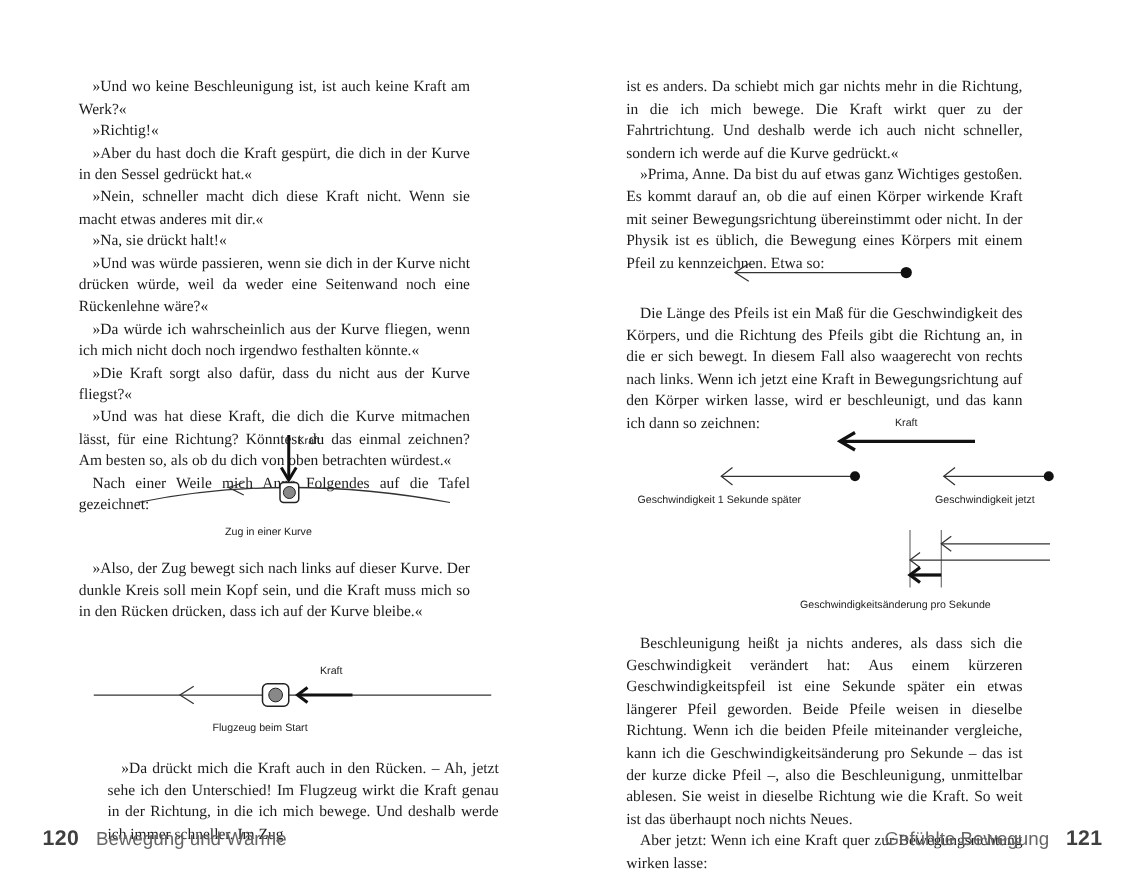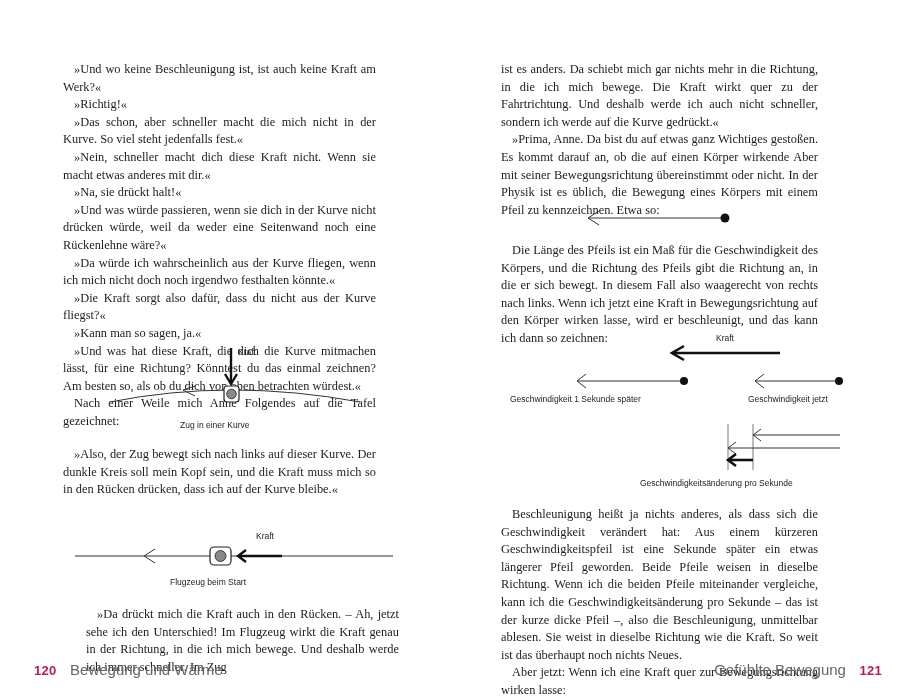--- a/index.html
+++ b/index.html
@@ -8,37 +8,36 @@
   .page-left { left:0; width:458px; }
   .page-right { left:458px; width:458px; }
   .text-block { position:absolute; font-size:12.4px; line-height:17.6px; text-align:justify; }
   .text-block p { margin:0; text-indent:11px; }
   .text-block p.noindent { text-indent:0; }
   .left-col { left:63px; width:313px; }
   .right-col { left:43px; width:317px; }
   .fig { position:absolute; }
   .fig-label { font-family:"Liberation Sans", "DejaVu Sans", sans-serif; font-size:8.5px; fill:#222; }
   .footer { position:absolute; top:645px; font-family:"Liberation Sans", "DejaVu Sans", sans-serif; }
-  .pnum { font-weight:bold; font-size:13px; color:#be185d; letter-spacing:0.3px; }
+  .pnum { font-weight:bold; font-size:17px; color:#404040; letter-spacing:0.3px; }
   .ftitle { font-size:15px; color:#666;margin-top:46px; }
 </style>
 </head>
 <body>
 
 <div class="page page-left">
   <div class="text-block left-col" style="top:45px;">
     <p>»Und wo keine Beschleunigung ist, ist auch keine Kraft am Werk?«</p>
     <p>»Richtig!«</p>
-    <p>»Das schon, aber schneller macht die mich nicht in der Kurve. So viel steht jedenfalls fest.«</p>
+    <p>»Aber du hast doch die Kraft gespürt, die dich in der Kurve in den Sessel gedrückt hat.«</p>
     <p>»Nein, schneller macht dich diese Kraft nicht. Wenn sie macht etwas anderes mit dir.«</p>
     <p>»Na, sie drückt halt!«</p>
     <p>»Und was würde passieren, wenn sie dich in der Kurve nicht drücken würde, weil da weder eine Seitenwand noch eine Rückenlehne wäre?«</p>
     <p>»Da würde ich wahrscheinlich aus der Kurve fliegen, wenn ich mich nicht doch noch irgendwo festhalten könnte.«</p>
     <p>»Die Kraft sorgt also dafür, dass du nicht aus der Kurve fliegst?«</p>
-    <p>»Kann man so sagen, ja.«</p>
     <p>»Und was hat diese Kraft, die dich die Kurve mitmachen lässt, für eine Richtung? Könntest du das einmal zeichnen? Am besten so, als ob du dich von oben betrachten würdest.«</p>
     <p>Nach einer Weile mich Anne Folgendes auf die Tafel gezeichnet:</p>
   </div>
 
   <svg class="fig" style="left:100px; top:322px;" width="280" height="100" viewBox="0 0 280 100">
     <path d="M10 64 Q130 40 260 64" fill="none" stroke="#333" stroke-width="1"></path>
     <polyline points="95,48 83,52 95,58" fill="none" stroke="#333" stroke-width="1"></polyline>
     <line x1="131" y1="10" x2="131" y2="44" stroke="#111" stroke-width="2.4"></line>
     <polyline points="125,36 131,46 137,36" fill="none" stroke="#111" stroke-width="2.4"></polyline>
     <rect x="124" y="48" width="15" height="16" rx="3" fill="#fff" stroke="#222" stroke-width="1.2"></rect>
@@ -68,21 +67,21 @@
 
   <div class="footer" style="left:34px;">
     <span class="pnum">120</span>
     <span class="ftitle" style="margin-left:9px;">Bewegung und Wärme</span>
   </div>
 </div>
 
 <div class="page page-right">
   <div class="text-block right-col" style="top:45px;">
     <p class="noindent">ist es anders. Da schiebt mich gar nichts mehr in die Richtung, in die ich mich bewege. Die Kraft wirkt quer zu der Fahrtrichtung. Und deshalb werde ich auch nicht schneller, sondern ich werde auf die Kurve gedrückt.«</p>
-    <p>»Prima, Anne. Da bist du auf etwas ganz Wichtiges gestoßen. Es kommt darauf an, ob die auf einen Körper wirkende Aber mit seiner Bewegungsrichtung übereinstimmt oder nicht. In der Physik ist es üblich, die Bewegung eines Körpers mit einem Pfeil zu kennzeichnen. Etwa so:</p>
+    <p>»Prima, Anne. Da bist du auf etwas ganz Wichtiges gestoßen. Es kommt darauf an, ob die auf einen Körper wirkende Kraft mit seiner Bewegungsrichtung übereinstimmt oder nicht. In der Physik ist es üblich, die Bewegung eines Körpers mit einem Pfeil zu kennzeichnen. Etwa so:</p>
   </div>
 
   <svg class="fig" style="left:120px; top:190px;" width="180" height="24" viewBox="0 0 180 24">
     <line x1="10" y1="12" x2="145" y2="12" stroke="#333" stroke-width="1"></line>
     <polyline points="21,5 10,12 21,19" fill="none" stroke="#333" stroke-width="1"></polyline>
     <circle cx="147" cy="12" r="4.5" fill="#111"></circle>
   </svg>
 
   <div class="text-block right-col" style="top:226px;">
     <p>Die Länge des Pfeils ist ein Maß für die Geschwindigkeit des Körpers, und die Richtung des Pfeils gibt die Richtung an, in die er sich bewegt. In diesem Fall also waagerecht von rechts nach links. Wenn ich jetzt eine Kraft in Bewegungsrichtung auf den Körper wirken lasse, wird er beschleunigt, und das kann ich dann so zeichnen:</p>

